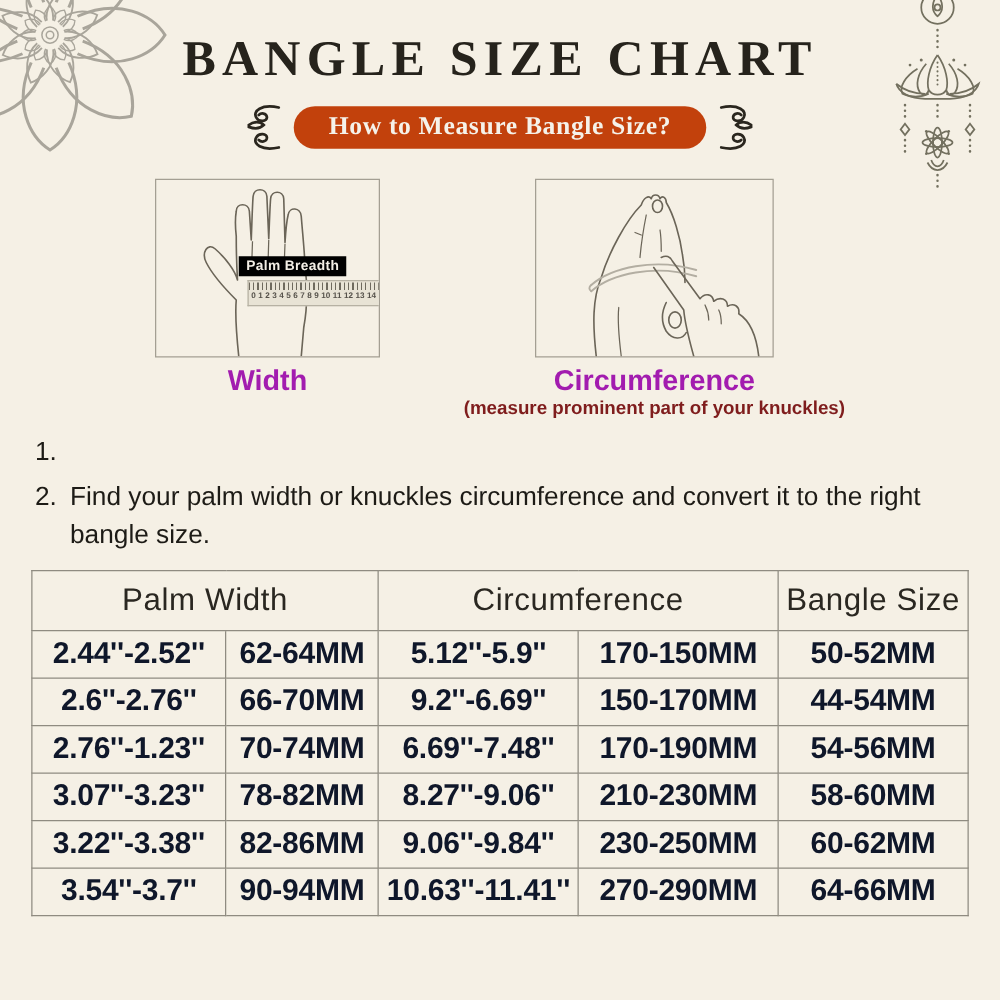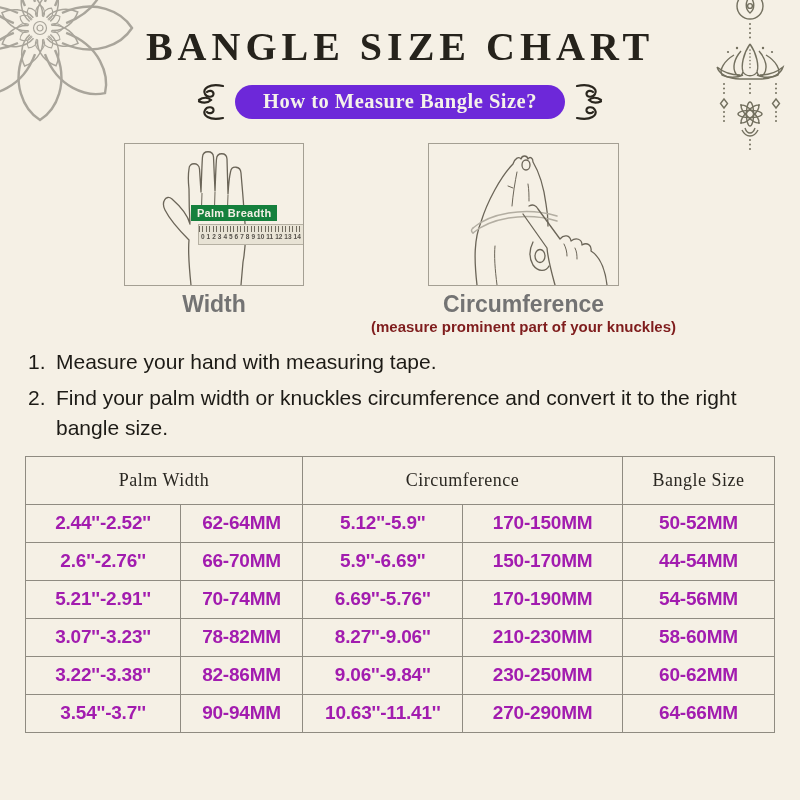--- a/index.html
+++ b/index.html
@@ -9,54 +9,54 @@
   
   .mandala{position:absolute;left:0;top:0;}
   .lotus{position:absolute;left:688px;top:0;}
 
   
   .title{margin:25px 0 0;text-align:center;font-family:"Liberation Serif",serif;
          font-weight:700;font-size:40px;letter-spacing:5px;color:#26231c;line-height:1.12;}
 
   
   .badge-row{display:flex;justify-content:center;align-items:center;gap:9px;margin-top:12px;position:relative;z-index:2;}
-  .pill{background:#6d28d9;color:#f5f2ea;border-radius:18px;height:34px;display:flex;align-items:center;
+  .pill{background:#c2410c;color:#f5f2ea;border-radius:18px;height:34px;display:flex;align-items:center;
         padding:0 28px;font-family:"Liberation Serif",serif;font-weight:700;font-size:20.5px;letter-spacing:0.5px;}
   .swirl{flex:none;}
   .swirl.flip{transform:scaleX(-1);}
 
   
   .diagrams{display:flex;justify-content:center;gap:67px;margin-top:21px;}
   .diagram-col{display:flex;flex-direction:column;align-items:center;}
   .diagram-box{position:relative;border:1px solid #a49f93;background:#f5f0e5;}
   .box-width{width:178px;height:141px;}
   .box-circ{width:189px;height:141px;}
   .hand-svg{position:absolute;left:0;top:0;}
   .ruler{position:absolute;left:73px;top:80px;right:0;height:21px;background:#e8e3d5;
          border:1px solid #b6b1a3;border-right:none;box-sizing:border-box;}
   .ticks{height:6px;margin-top:1px;
          background-image:repeating-linear-gradient(90deg,#6f6a5e 0 1px,transparent 1px 3.45px);}
   .ruler-numbers{display:flex;justify-content:space-between;padding:0 2px;font-size:6.5px;
                  font-weight:700;color:#55514a;line-height:10px;}
-  .ruler-label{position:absolute;left:66px;top:61px;background:#15803d;color:#f4efe6;
+  .ruler-label{position:absolute;left:66px;top:61px;background:#000000;color:#f4efe6;
                font-size:11px;font-weight:700;padding:2px 6px;letter-spacing:0.3px;}
-  .diagram-label{margin-top:5px;font-size:23px;font-weight:700;color:#737373;line-height:27px;}
+  .diagram-label{margin-top:5px;font-size:23px;font-weight:700;color:#a21caf;line-height:27px;}
   .diagram-note{font-size:15px;font-weight:700;color:#7f1d1d;white-space:nowrap;line-height:17px;}
 
   
   .instructions{margin:12px 0 0 28px;width:750px;}
   .instr{display:flex;font-size:21px;font-weight:500;color:#1d1b16;line-height:30px;margin-bottom:6px;}
   .inum{flex:none;width:28px;}
 
   
   table.size-table{width:750px;margin:13px auto 0;border-collapse:collapse;table-layout:fixed;}
   .size-table th,.size-table td{border:1px solid #8f8b81;text-align:center;padding:0;}
-  .size-table th{height:47px;font-family:Liberation Serif, serif;font-weight:400;
-                 font-size:18px;color:#2a2721;letter-spacing:0.5px;}
-  .size-table td{height:37px;font-size:19px;font-weight:700;color:#a21caf;letter-spacing:-0.2px;}
+  .size-table th{height:47px;font-family:Liberation Sans, sans-serif;font-weight:400;
+                 font-size:25px;color:#2a2721;letter-spacing:0.5px;}
+  .size-table td{height:37px;font-size:24px;font-weight:700;color:#0f172a;letter-spacing:-0.2px;}
   col.c1{width:20.7%;} col.c2{width:16.3%;} col.c3{width:21.4%;} col.c4{width:21.3%;} col.c5{width:20.3%;}
 </style>
 </head>
 <body>
 
 <div class="page">
 
   <svg class="mandala" width="135" height="135" viewBox="0 0 135 135">
     <defs>
       <path id="pL" d="M22,-15 C55,-30 82,-16 92,0 C82,16 55,30 22,15" fill="none"></path>
@@ -223,21 +223,20 @@
       </div>
       <div class="diagram-label">Circumference</div>
       <div class="diagram-note">(measure prominent part of your knuckles)</div>
     </div>
 
   </div>
 
   <div class="instructions">
       <div class="instr">
         <span class="inum">1.</span>
-        <span>Measure your hand with measuring tape.</span>
       </div>
       <div class="instr">
         <span class="inum">2.</span>
         <span>Find your palm width or knuckles circumference and convert it to the right bangle size.</span>
       </div>
     </div>
 
   <table class="size-table">
     <colgroup>
       <col class="c1">
@@ -257,28 +256,28 @@
         <tr>
           <td>2.44''-2.52''</td>
           <td>62-64MM</td>
           <td>5.12''-5.9''</td>
           <td>170-150MM</td>
           <td>50-52MM</td>
         </tr>
         <tr>
           <td>2.6''-2.76''</td>
           <td>66-70MM</td>
-          <td>5.9''-6.69''</td>
+          <td>9.2''-6.69''</td>
           <td>150-170MM</td>
           <td>44-54MM</td>
         </tr>
         <tr>
-          <td>5.21''-2.91''</td>
+          <td>2.76''-1.23''</td>
           <td>70-74MM</td>
-          <td>6.69''-5.76''</td>
+          <td>6.69''-7.48''</td>
           <td>170-190MM</td>
           <td>54-56MM</td>
         </tr>
         <tr>
           <td>3.07''-3.23''</td>
           <td>78-82MM</td>
           <td>8.27''-9.06''</td>
           <td>210-230MM</td>
           <td>58-60MM</td>
         </tr>

